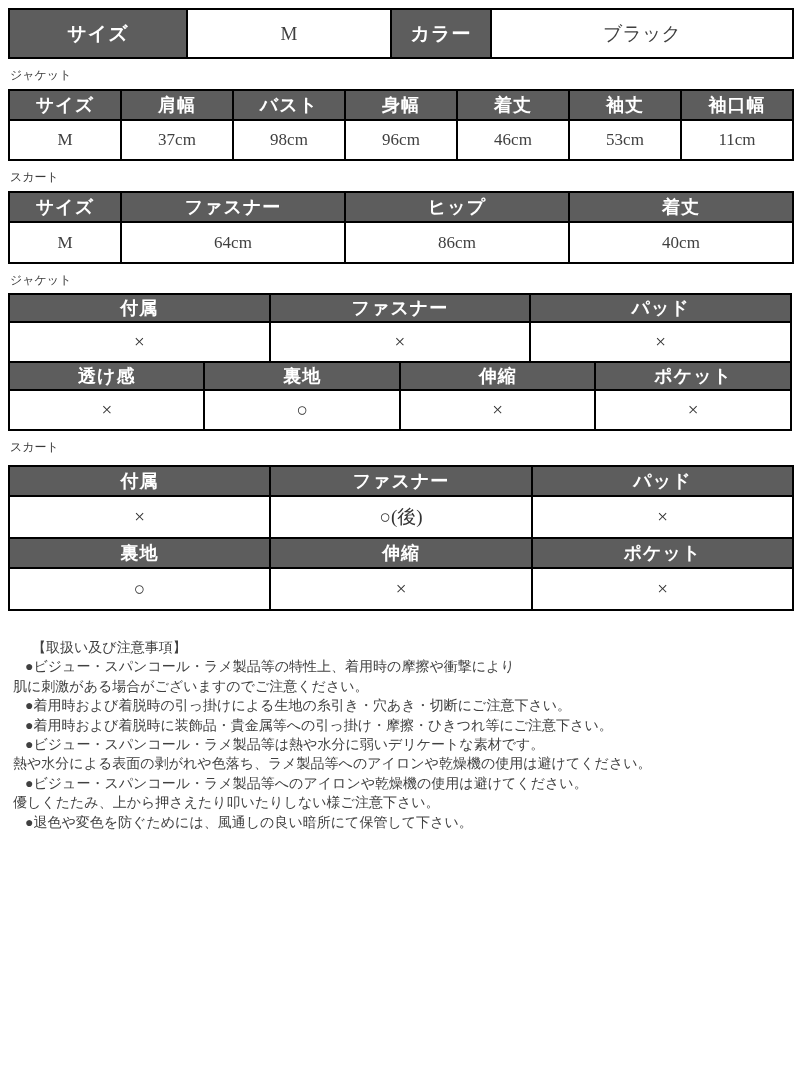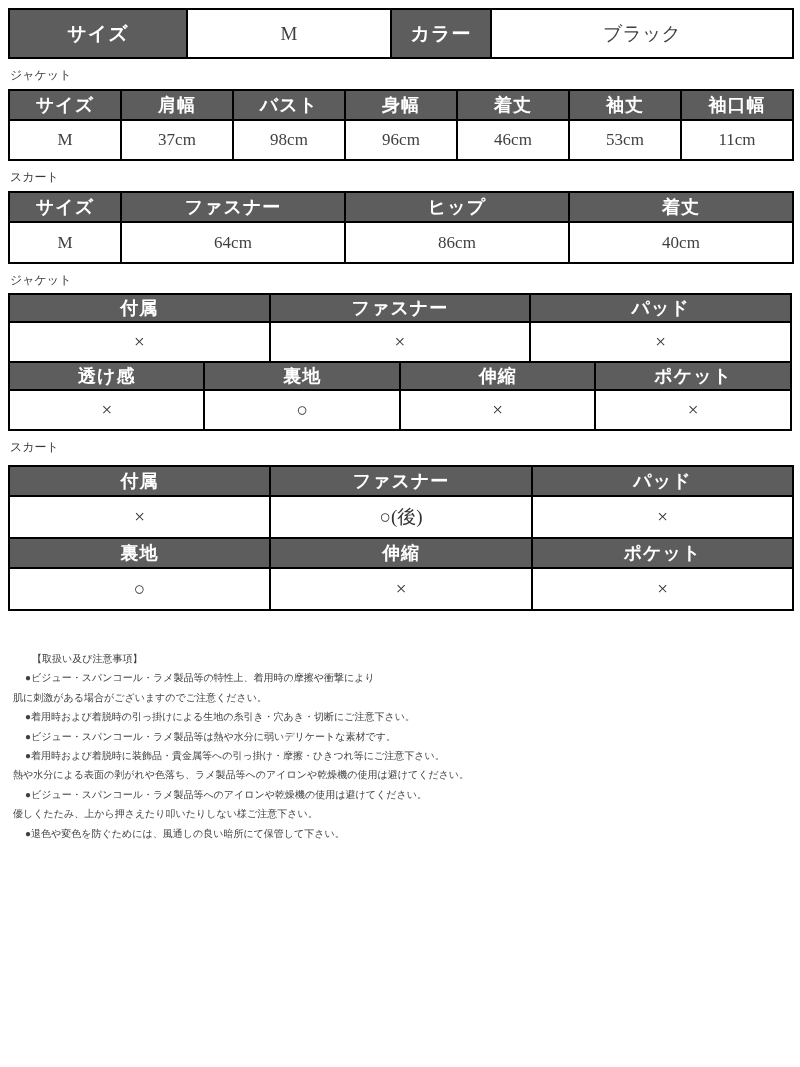--- a/index.html
+++ b/index.html
@@ -60,23 +60,23 @@
   .t-feat2 tr.hrow { height: 30px; }
   .t-feat2 tr.vrow { height: 42px; }
 
   .section-label {
     margin: 6px 0 0 10px;
     font-size: 12px;
     line-height: 20px;
     color: #3a3a3a;
   }
   .notes {
-    margin-top: 38px;
+    margin-top: 27px;
     padding-left: 13px;
-    font-size: 10px;
+    font-size: 14px;
     line-height: 19.4px;
     color: #404040;
   }
   .notes .line { white-space: nowrap; }
   .notes .ind-title { padding-left: 19px; }
   .notes .ind-bullet { padding-left: 12px; }
 </style>
 </head>
 <body>
 
@@ -227,21 +227,21 @@
       <td class="val mark">×</td>
     </tr>
   </tbody>
     </table>
 
   <div class="notes">
     <div class="line ind-title">【取扱い及び注意事項】</div>
     <div class="line ind-bullet">●ビジュー・スパンコール・ラメ製品等の特性上、着用時の摩擦や衝撃により</div>
     <div class="line">肌に刺激がある場合がございますのでご注意ください。</div>
     <div class="line ind-bullet">●着用時および着脱時の引っ掛けによる生地の糸引き・穴あき・切断にご注意下さい。</div>
+    <div class="line ind-bullet">●着用時および着脱時に装飾品・貴金属等への引っ掛け・摩擦・ひきつれ等にご注意下さい。</div>
     <div class="line ind-bullet">●ビジュー・スパンコール・ラメ製品等は熱や水分に弱いデリケートな素材です。</div>
-    <div class="line ind-bullet">●着用時および着脱時に装飾品・貴金属等への引っ掛け・摩擦・ひきつれ等にご注意下さい。</div>
     <div class="line">熱や水分による表面の剥がれや色落ち、ラメ製品等へのアイロンや乾燥機の使用は避けてください。</div>
     <div class="line ind-bullet">●ビジュー・スパンコール・ラメ製品等へのアイロンや乾燥機の使用は避けてください。</div>
     <div class="line">優しくたたみ、上から押さえたり叩いたりしない様ご注意下さい。</div>
     <div class="line ind-bullet">●退色や変色を防ぐためには、風通しの良い暗所にて保管して下さい。</div>
   </div>
 
 </div>
 
 </body></html>

